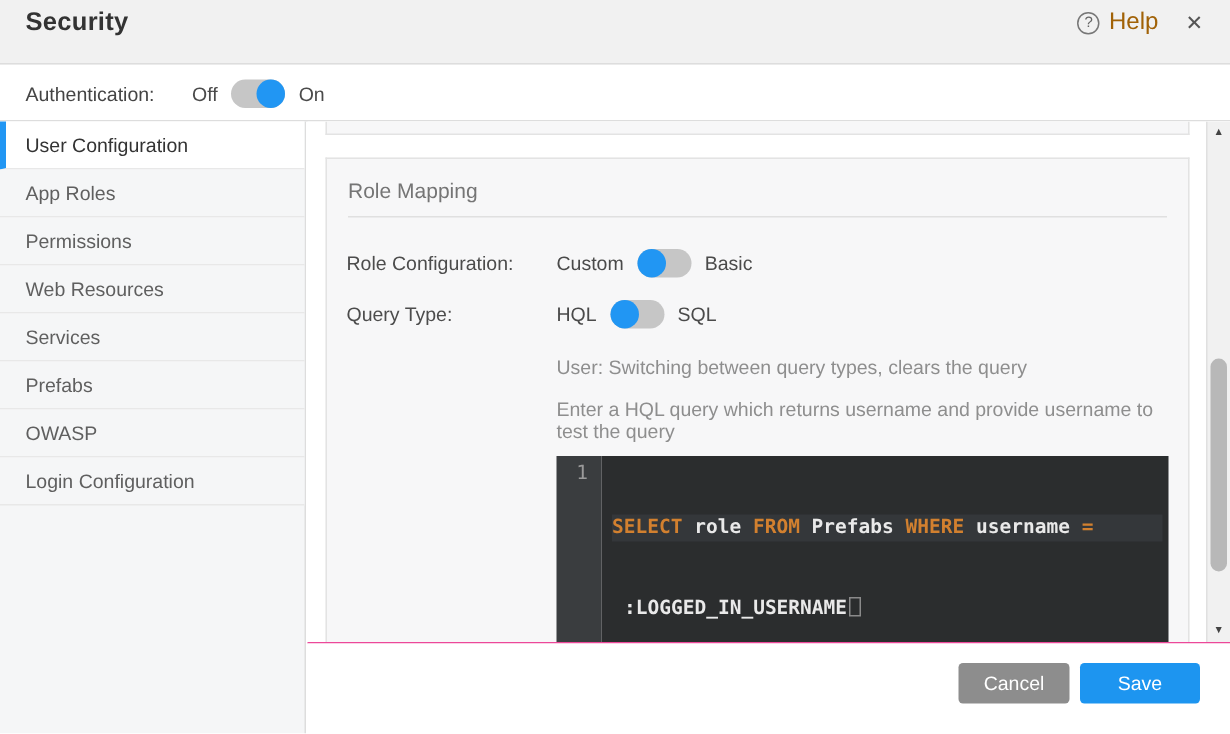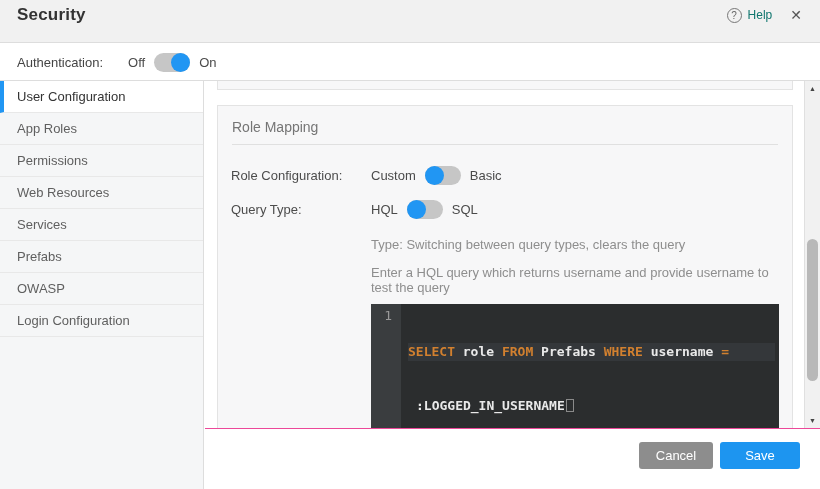--- a/index.html
+++ b/index.html
@@ -9,21 +9,21 @@
 
   
   .header { position:absolute; left:0; top:0; width:820px; height:43px;
     background:#f1f1f1; border-bottom:1px solid #ddd;
     display:flex; align-items:center; padding:0 18px 12px 17px; }
   .header-title { font-size:17px; color:#333; font-weight:bold; letter-spacing:.2px; }
   .header-right { margin-left:auto; display:flex; align-items:center; gap:10px; }
   .help-btn { display:flex; align-items:center; gap:6px; cursor:pointer; }
   .help-circle { width:15px; height:15px; border:1px solid #777; border-radius:50%;
     color:#666; font-size:10px; line-height:13px; text-align:center; }
-  .help-label { font-size:12px; color:#0f766e; }
+  .help-label { font-size:16px; color:#a16207; }
   .close-x { font-size:14px; color:#555; margin-left:8px; cursor:pointer; }
 
   
   .auth-row { position:absolute; left:0; top:44px; width:820px; height:37px;
     background:#fff; border-bottom:1px solid #ddd;
     display:flex; align-items:center; padding-left:17px; }
   .auth-label { font-size:13px; color:#444; margin-right:25px; }
   .tgl-side { font-size:13px; color:#4a4a4a; }
   .toggle { position:relative; width:36px; height:19px; background:#c6c6c6;
     border-radius:10px; margin:0 9px; cursor:pointer; flex:0 0 auto; }
@@ -168,21 +168,21 @@
             <div class="form-label">Query Type:</div>
             <div class="form-value">
               <span class="tgl-side">HQL</span>
               <div class="toggle left">
                 <div class="knob"></div>
               </div>
               <span class="tgl-side">SQL</span>
             </div>
           </div>
 
-          <div class="note-text">Type: Switching between query types, clears the query</div>
+          <div class="note-text">User: Switching between query types, clears the query</div>
           <div class="hint-text">Enter a HQL query which returns username and provide username to test the query</div>
 
           <div class="editor">
             <div class="gutter">
               <span>1</span>
             </div>
             <div class="code">
               <div class="code-row1"><span class="kw">SELECT </span><span class="id">role </span><span class="kw">FROM </span><span class="id">Prefabs </span><span class="kw">WHERE </span><span class="id">username </span><span class="kw">=</span></div>
               <div class="code-row2"><span class="id">:LOGGED_IN_USERNAME</span><span class="cursor"></span></div>
             </div>

